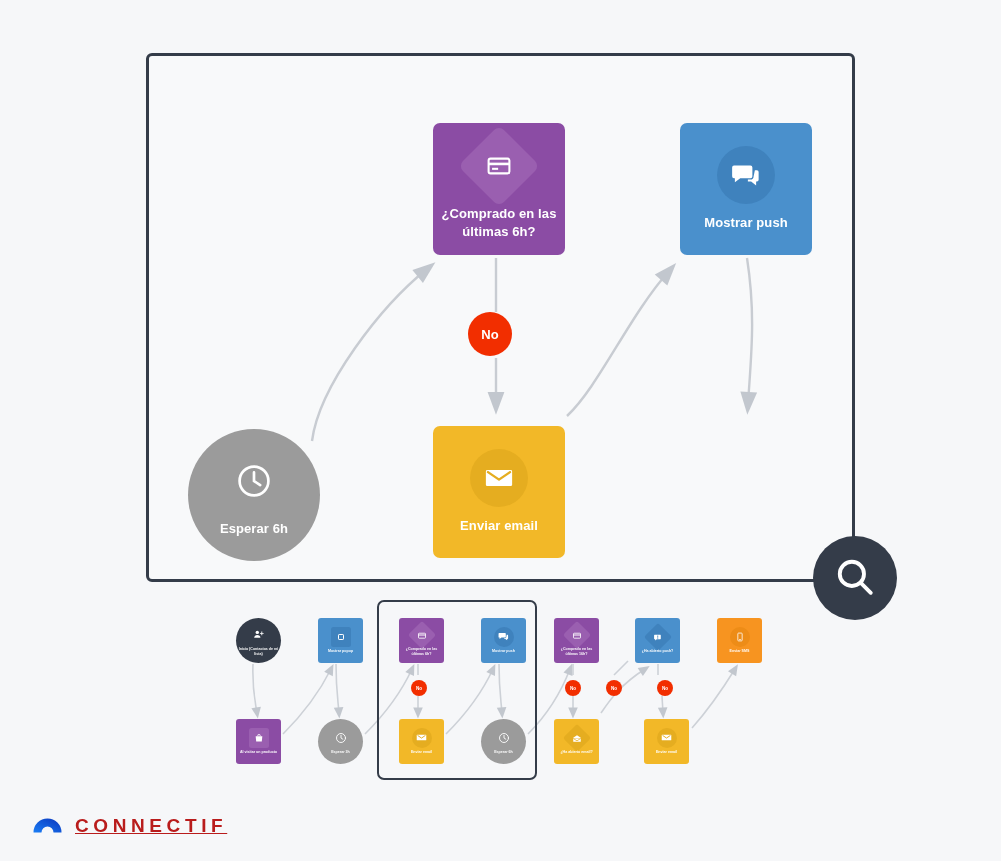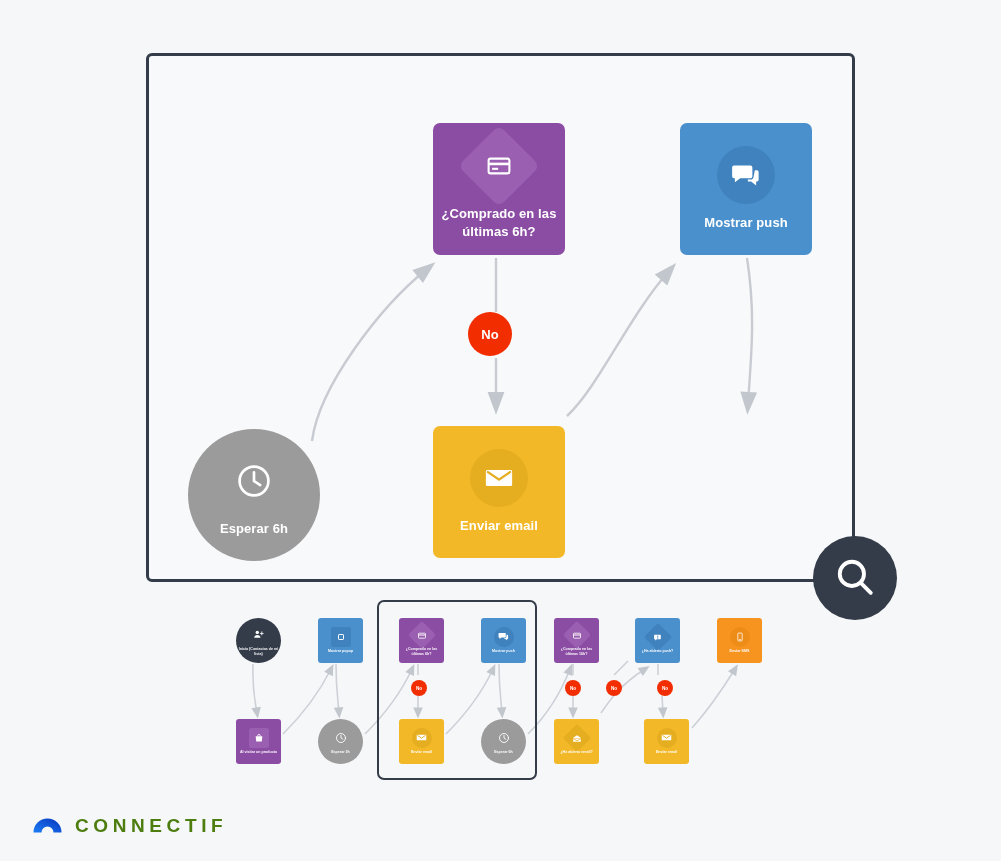--- a/index.html
+++ b/index.html
@@ -214,21 +214,22 @@
     left: 33px;
     top: 814px;
     display: flex;
     align-items: center;
     gap: 13px;
   }
   #logo-word {
     font-size: 19px;
     font-weight: 700;
     letter-spacing: 4.6px;
-    color: #4d7c0f;
+    color: #b91c1c;
+    text-decoration: underline;
   }
 </style>
 </head>
 <body>
 
 <div id="canvas-frame">
   <div id="canvas-inner">
 
     <svg id="edge-layer" viewBox="0 0 709 529">
       <defs>

